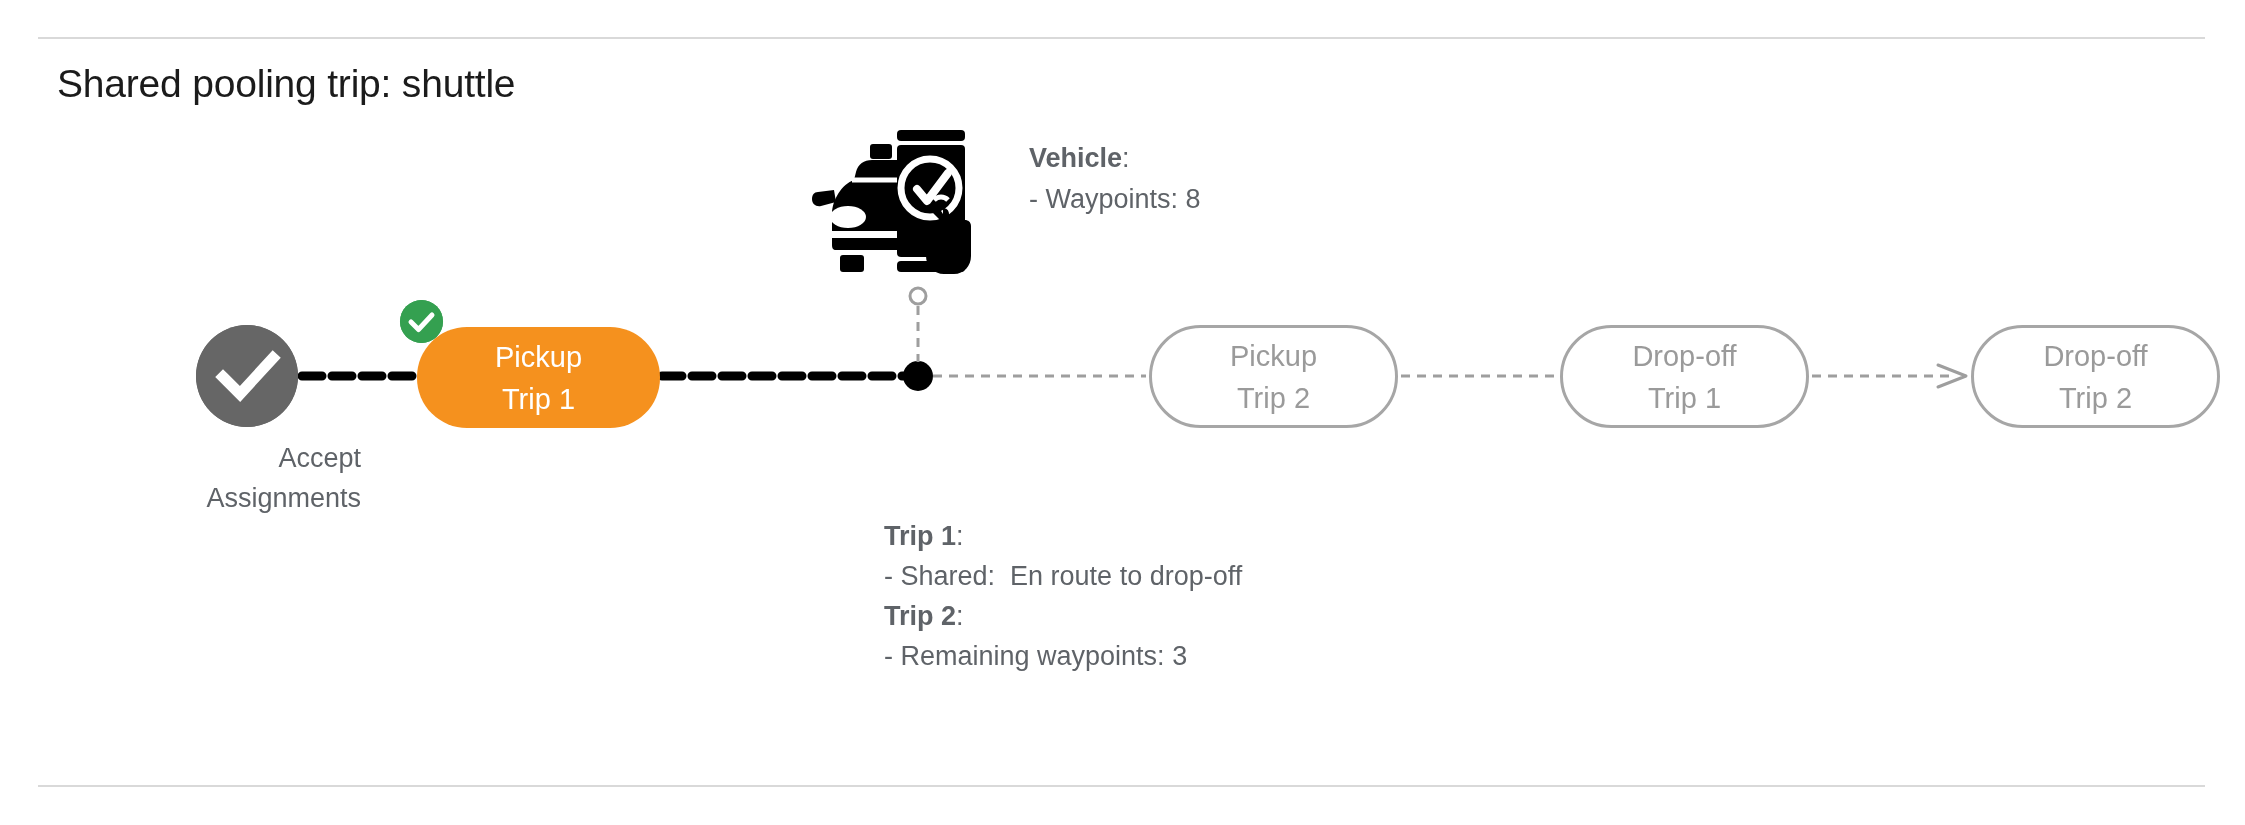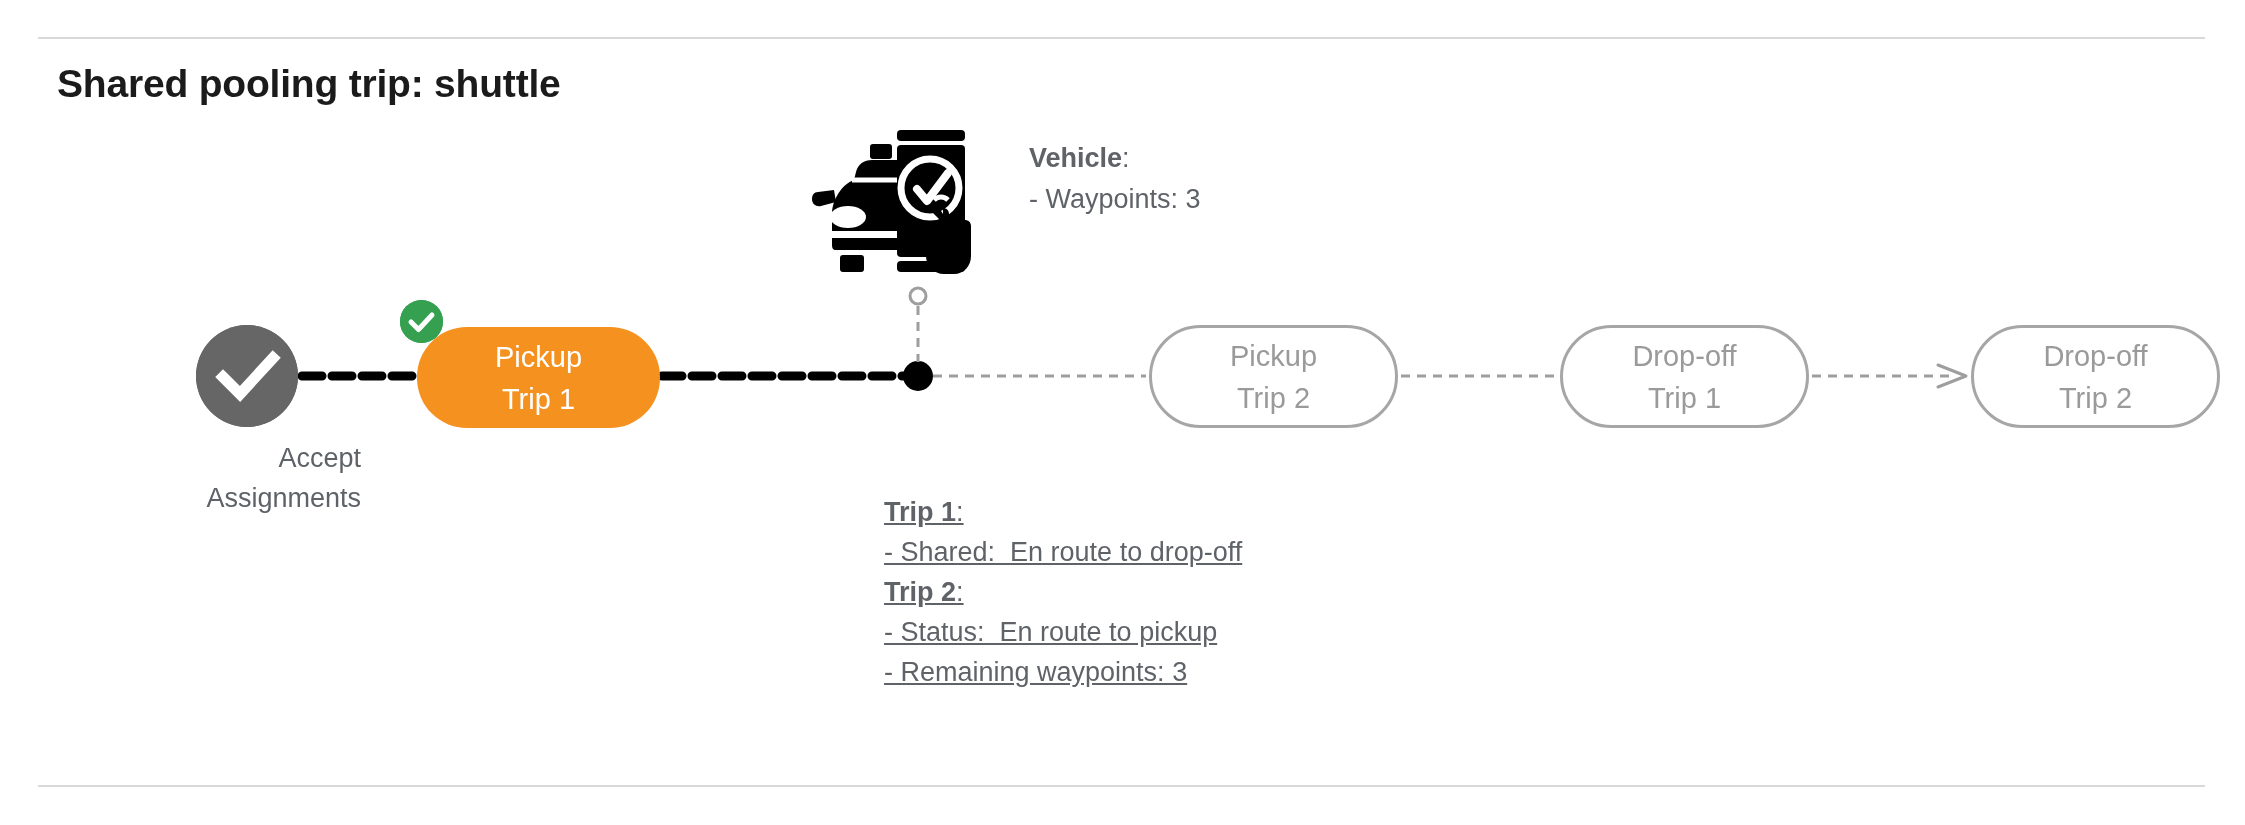--- a/index.html
+++ b/index.html
@@ -29,21 +29,21 @@
   }
   .rule.top { top: 37px; }
   .rule.bottom { top: 785px; }
 
   
   .page-title {
     position: absolute;
     left: 57px;
     top: 62px;
     font-size: 39px;
-    font-weight: bold;
+    font-weight: normal;
     color: #1b1b1b;
     letter-spacing: -0.2px;
     white-space: nowrap;
   }
 
   
   .flow {
     position: absolute;
     left: 0;
     top: 0;
@@ -159,26 +159,25 @@
     line-height: 41px;
     color: #5f6368;
     white-space: nowrap;
   }
   .vehicle-info .hdr { font-weight: bold; color: #5f6368; }
 
   
   .trip-info {
     position: absolute;
     left: 884px;
-    top: 492px;
+    top: 516px;
     font-size: 27px;
     line-height: 40px;
     color: #5f6368;
     white-space: nowrap;
-    text-decoration: underline;
   }
   .trip-info .hdr { font-weight: bold; }
   .trip-info .row { white-space: pre; }
 </style>
 </head>
 <body>
 
 <div id="page">
 
   <div class="rule top"></div>
@@ -279,29 +278,28 @@
                    L137 92 C137 88 134 86 131 86 L131 88 L131 92 Z"></path>
           <path d="M122 78 C126 74 132 74 136 78" fill="none" stroke="#ffffff" stroke-width="5"></path>
         </g>
       </svg>
     </div>
 
     <div class="vehicle-info">
       <div>
         <span class="hdr">Vehicle</span><span>:</span>
       </div>
-      <div>- Waypoints: 3</div>
+      <div>- Waypoints: 8</div>
     </div>
 
     <div class="trip-info">
       <div>
         <span class="hdr">Trip 1</span><span>:</span>
       </div>
       <div class="row">- Shared:  En route to drop-off</div>
       <div>
         <span class="hdr">Trip 2</span><span>:</span>
       </div>
-      <div class="row">- Status:  En route to pickup</div>
       <div class="row">- Remaining waypoints: 3</div>
     </div>
 
   </div>
 </div>
 
 </body></html>

